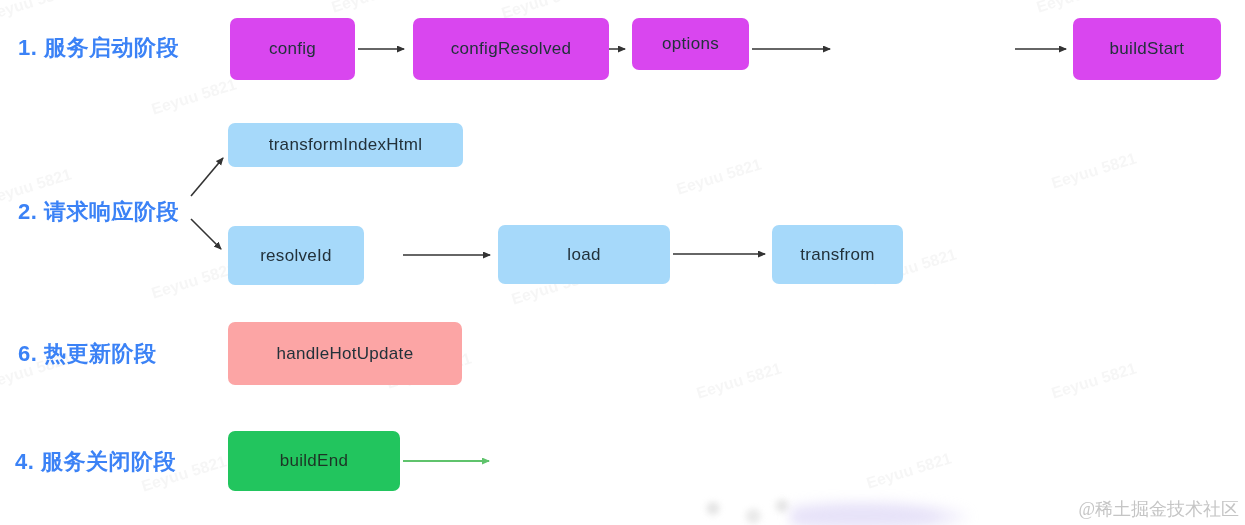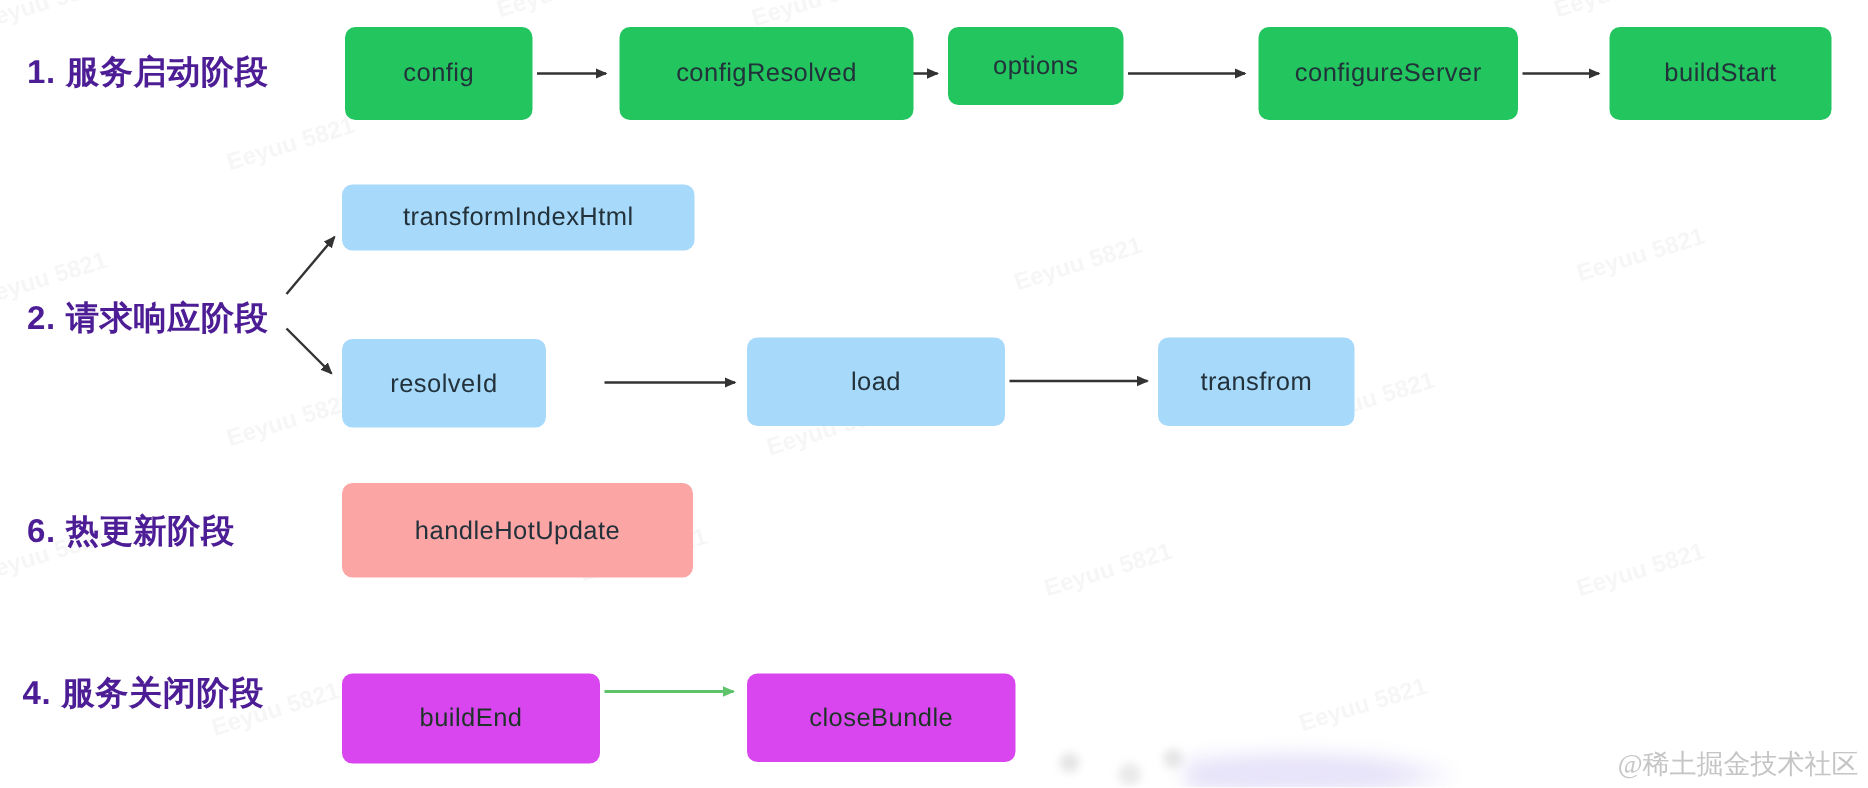--- a/index.html
+++ b/index.html
@@ -7,37 +7,37 @@
     position:relative;
     width:1245px;height:525px;
     background:#ffffff;
     overflow:hidden;
     font-family:"Liberation Sans","DejaVu Sans",sans-serif;
   }
   .phase-label{
     position:absolute;
     font-size:22px;
     font-weight:700;
-    color:#4c1d95;
+    color:#3b82f6;
     white-space:nowrap;
     letter-spacing:.5px;
   }
   .node{
     position:absolute;
     display:flex;align-items:center;justify-content:center;
     border-radius:7px;
     font-size:17px;
     color:#22313a;
     letter-spacing:.3px;
     white-space:nowrap;
   }
-  .teal{background:#22c55e;}
+  .teal{background:#d946ef;}
   .blue{background:#A6D9FA;}
   .orange{background:#fca5a5;}
-  .green{background:#d946ef;color:#1d3526;margin-top:18px;}
+  .green{background:#22c55e;color:#1d3526;}
   .arrows{position:absolute;left:0;top:0;width:1245px;height:525px;pointer-events:none;}
   .watermark{
     position:absolute;
     transform:rotate(-17deg);
     color:rgba(70,70,70,0.05);
     font-weight:700;
     font-size:16px;
     white-space:nowrap;
     pointer-events:none;
     user-select:none;
@@ -110,31 +110,29 @@
   </svg>
 
   <div class="phase-label" style="left:18px;top:33px">1. 服务启动阶段</div>
   <div class="phase-label" style="left:18px;top:197px">2. 请求响应阶段</div>
   <div class="phase-label" style="left:18px;top:339px">6. 热更新阶段</div>
   <div class="phase-label" style="left:15px;top:447px">4. 服务关闭阶段</div>
 
   <div class="node teal" style="left:230px;top:18px;width:125px;height:62px">config</div>
   <div class="node teal" style="left:413px;top:18px;width:196px;height:62px">configResolved</div>
   <div class="node teal" style="left:632px;top:18px;width:117px;height:52px">options</div>
-  <div class="node teal" style="left:839px;top:18px;width:173px;height:62px">configureServer</div>
   <div class="node teal" style="left:1073px;top:18px;width:148px;height:62px">buildStart</div>
 
   <div class="node blue" style="left:228px;top:123px;width:235px;height:44px">transformIndexHtml</div>
   <div class="node blue" style="left:228px;top:226px;width:136px;height:59px">resolveId</div>
   <div class="node blue" style="left:498px;top:225px;width:172px;height:59px">load</div>
   <div class="node blue" style="left:772px;top:225px;width:131px;height:59px">transfrom</div>
 
   <div class="node orange" style="left:228px;top:322px;width:234px;height:63px">handleHotUpdate</div>
 
   <div class="node green" style="left:228px;top:431px;width:172px;height:60px">buildEnd</div>
-  <div class="node green" style="left:498px;top:431px;width:179px;height:59px">closeBundle</div>
 
   <div class="smudge smudge-gray"></div>
   <div class="smudge smudge-lavender"></div>
 
   <div class="credit">@稀土掘金技术社区</div>
 
 </div>
 
 </body></html>

